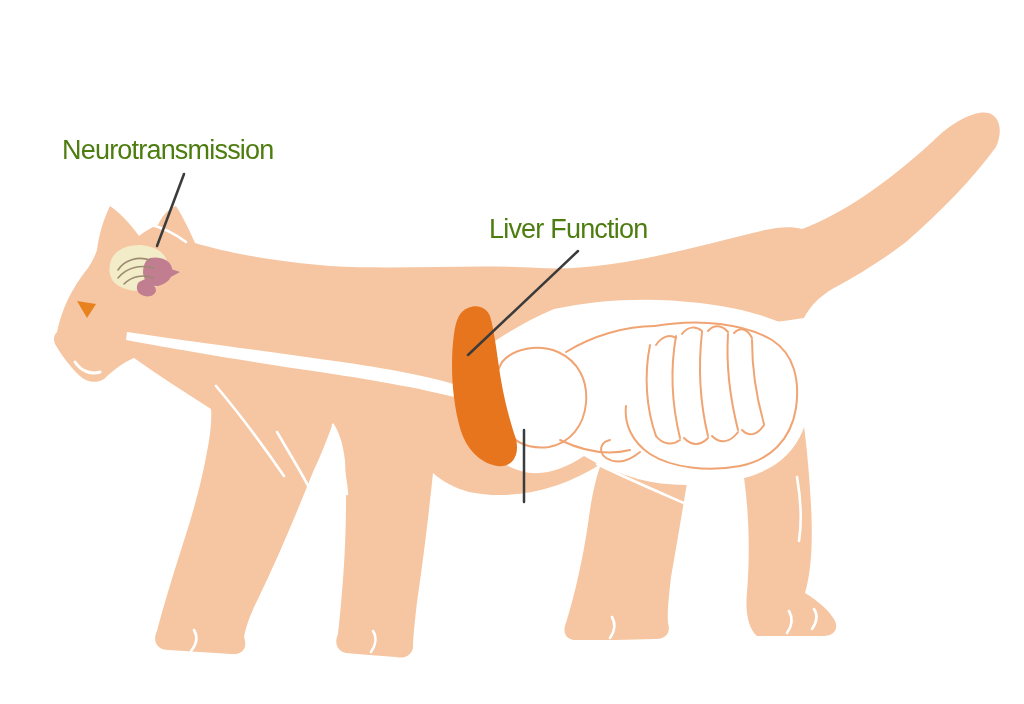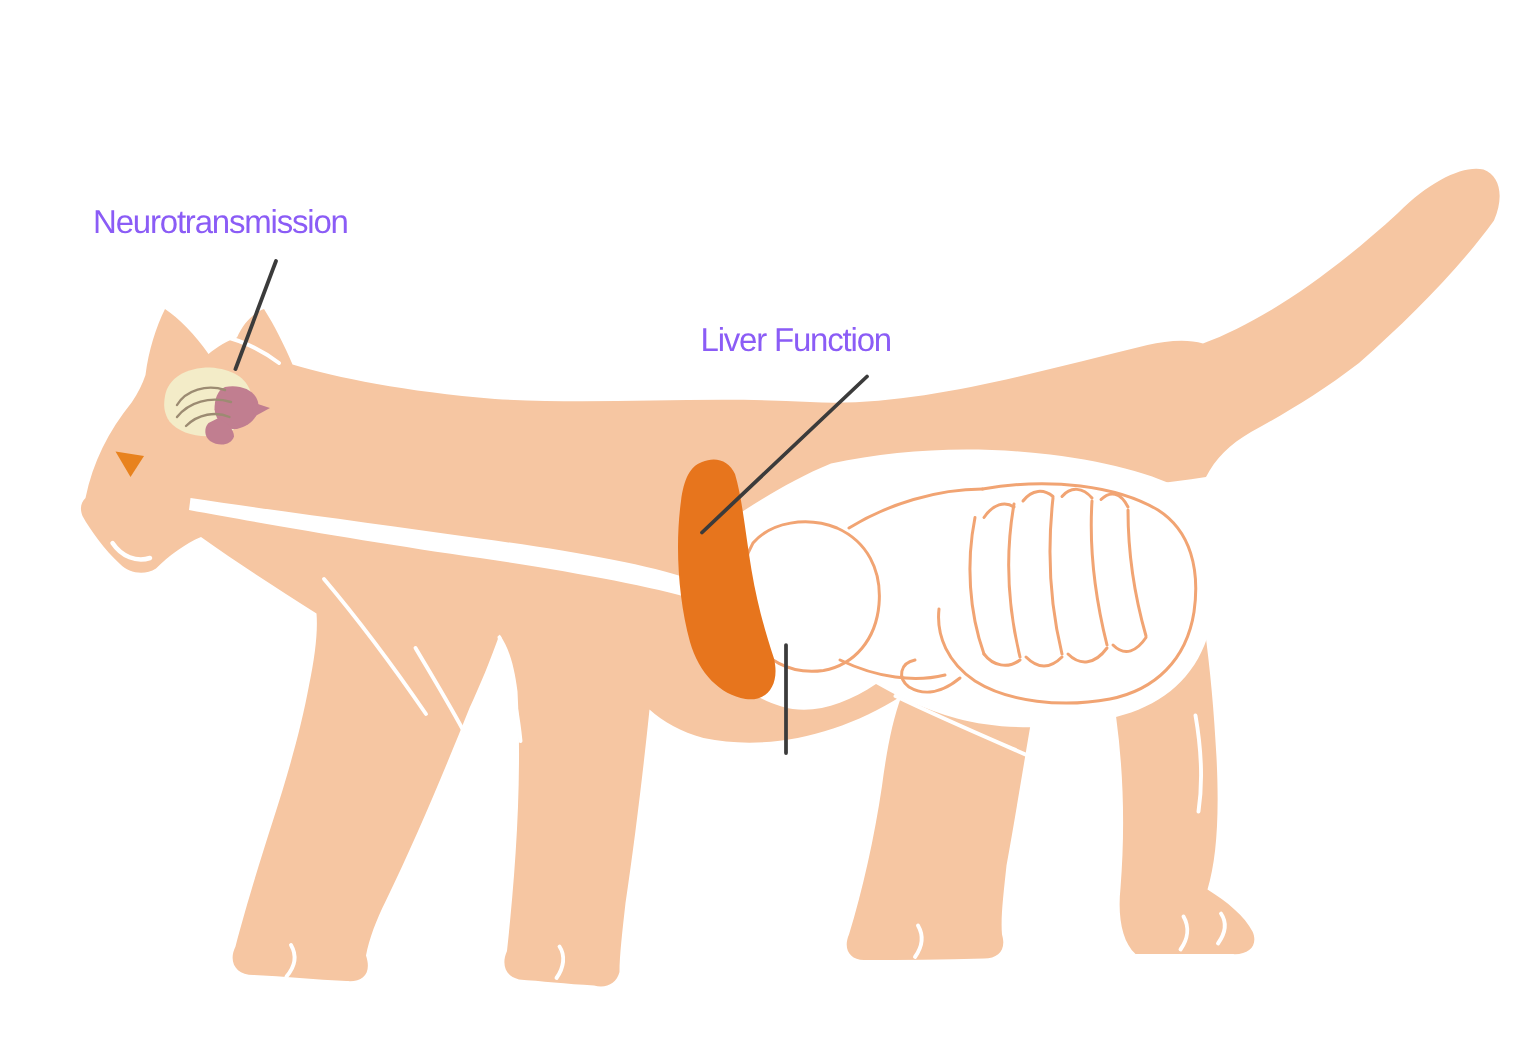--- a/index.html
+++ b/index.html
@@ -7,22 +7,22 @@
     position: relative;
     width: 1024px;
     height: 704px;
     background: #ffffff;
     overflow: hidden;
     font-family: "Liberation Sans", sans-serif;
   }
   .stage svg { position: absolute; left: 0; top: 0; }
   .label {
     position: absolute;
-    color: #8b5cf6;
-    font-size: 22px;
+    color: #4d7c0f;
+    font-size: 27px;
     letter-spacing: -0.8px;
     line-height: 1.1;
     white-space: nowrap;
   }
   .label.center { text-align: center; white-space: normal; }
   .crease { stroke: #ffffff; stroke-width: 2.6; fill: none; stroke-linecap: round; }
   .mouthline { stroke: #ffffff; stroke-width: 3; fill: none; stroke-linecap: round; }
   .organline { fill: none; stroke-width: 2; stroke-linecap: round; stroke-linejoin: round; }
   .foldline { fill: none; stroke-width: 1.6; stroke-linecap: round; }
   .leader { stroke-width: 2.5; stroke-linecap: round; }
@@ -176,16 +176,16 @@
 
     <g class="leader" stroke="#3B3B3B">
       <line x1="184" y1="174" x2="157" y2="246"></line>
       <line x1="578" y1="251" x2="468" y2="355"></line>
       <line x1="524" y1="430" x2="524" y2="502"></line>
     </g>
   </svg>
 
   <div class="label" style="left:62px; top:136px;">Neurotransmission</div>
 
-  <div class="label" style="left:467px; top:215px;">Liver Function</div>
+  <div class="label" style="left:489px; top:215px;">Liver Function</div>
 
 
 </div>
 
 </body></html>

